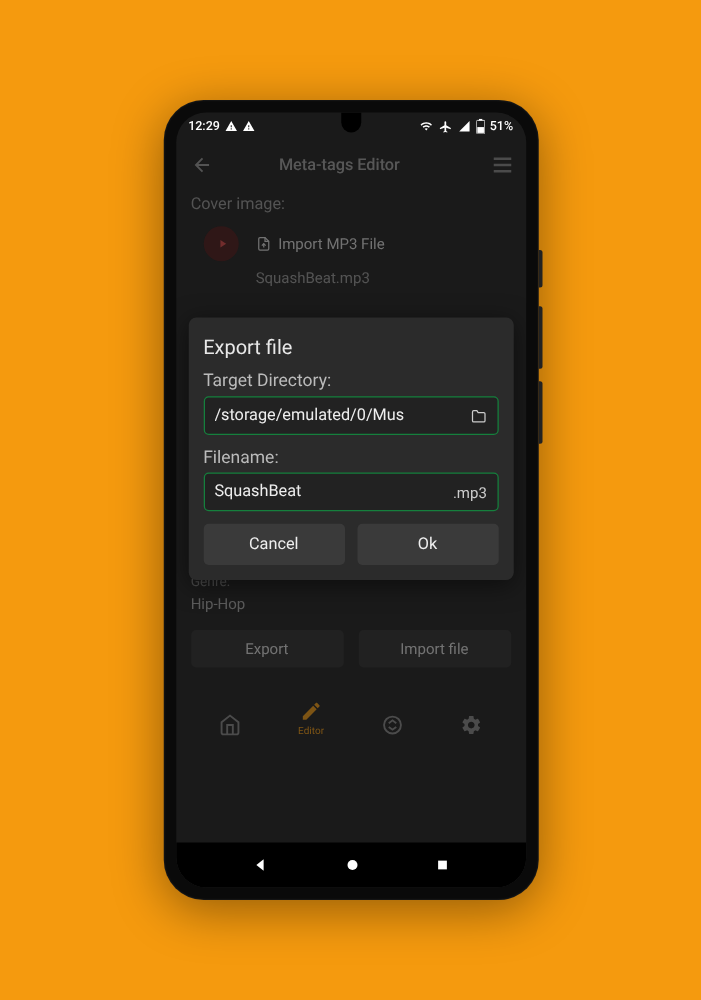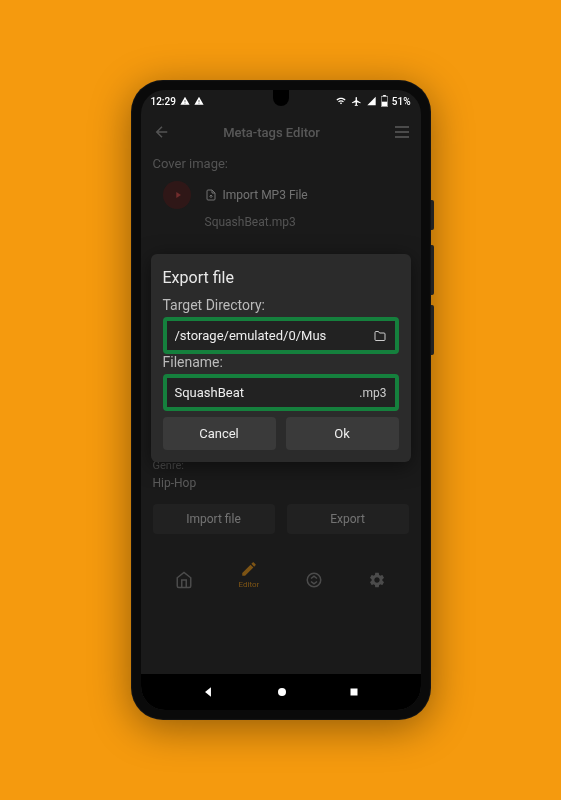--- a/index.html
+++ b/index.html
@@ -183,25 +183,26 @@
     font-weight: 400;
     margin-bottom: 10px;
   }
   .field-lbl {
     color: #bbb;
     font-size: 14px;
     margin-bottom: 4px;
   }
   .field-box {
     background: #222;
-    border: 4px solid #15803d;
+    border: 1px solid #15803d;
     border-radius: 4px;
     display: flex;
     align-items: center;
     padding: 7px 8px;
+    margin-bottom: 10px;
   }
   .field-val {
     flex: 1;
     color: #eee;
     font-size: 13px;
     overflow: hidden;
     white-space: nowrap;
   }
   .field-suffix {
     color: #ccc;
@@ -306,22 +307,22 @@
               </svg>
             <span>Import MP3 File</span>
           </div>
         </div>
         <div class="filename-under">SquashBeat.mp3</div>
 
         <div class="genre-lbl">Genre:</div>
         <div class="genre-val">Hip-Hop</div>
 
         <div class="bottom-btn-row">
+          <div class="flat-btn">Export</div>
           <div class="flat-btn">Import file</div>
-          <div class="flat-btn">Export</div>
         </div>
 
         <div class="bottom-nav">
           <div class="nav-item">
             <svg width="18" height="18" viewBox="0 0 24 24" fill="none" stroke="#888" stroke-width="2">
                 <path d="M3 9l9-7 9 7v11a2 2 0 0 1-2 2H5a2 2 0 0 1-2-2z"></path>
                 <polyline points="9 22 9 12 15 12 15 22"></polyline>
               </svg>
           </div>
           <div class="nav-item">

